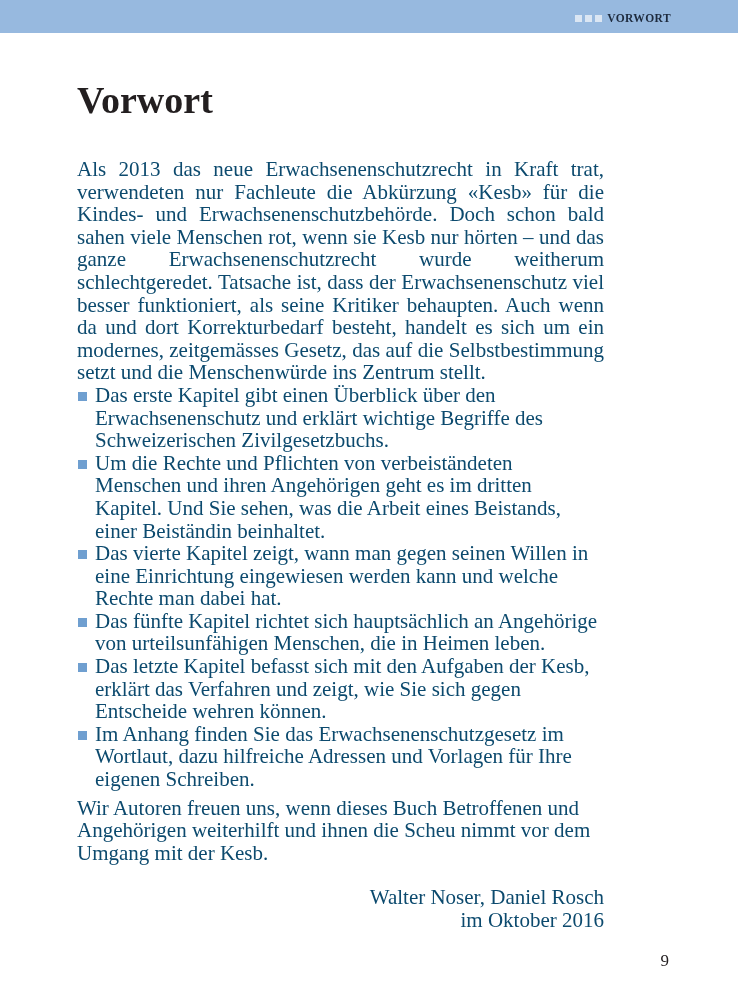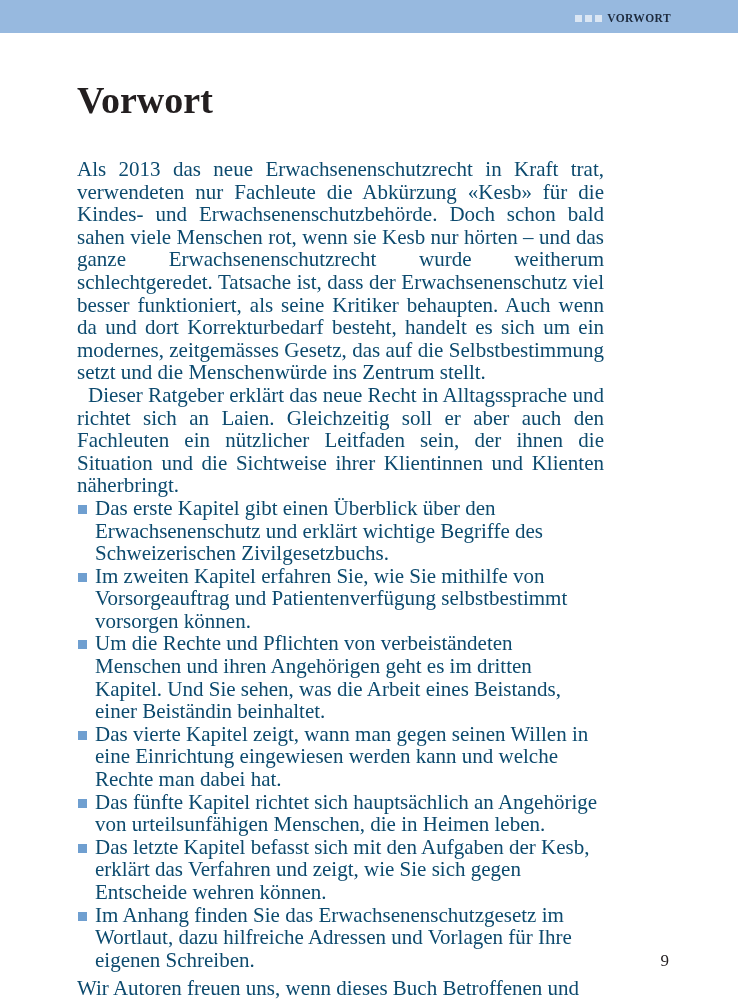--- a/index.html
+++ b/index.html
@@ -125,30 +125,25 @@
       <span class="rh-sq"></span>
     </div>
     <span class="rh-label">VORWORT</span>
   </div>
 </div>
 
 <h1 class="page-title">Vorwort</h1>
 
 <div class="content">
   <p class="para">Als 2013 das neue Erwachsenenschutzrecht in Kraft trat, verwendeten nur Fachleute die Abkürzung «Kesb» für die Kindes- und Erwachsenen­schutzbehörde. Doch schon bald sahen viele Menschen rot, wenn sie Kesb nur hörten – und das ganze Erwachsenenschutzrecht wurde weithe­rum schlechtgeredet. Tatsache ist, dass der Erwachsenenschutz viel besser funktioniert, als seine Kritiker behaupten. Auch wenn da und dort Kor­rekturbedarf besteht, handelt es sich um ein modernes, zeitgemässes Gesetz, das auf die Selbstbestimmung setzt und die Menschenwürde ins Zentrum stellt.</p>
-  <p class="para indent">Dieser Ratgeber erklärt das neue Recht in Alltagssprache und richtet sich an Laien. Gleichzeitig soll er aber auch den Fachleuten ein nützlicher Leitfaden sein, der ihnen die Situation und die Sichtweise ihrer Klientin­nen und Klienten näherbringt.</p>
 
   <ul class="bullet-list">
     <li class="bullet-item">
       <span class="bullet-sq" style="background: rgb(111, 159, 208);"></span>
       <span>Das erste Kapitel gibt einen Überblick über den Erwachsenenschutz und erklärt wichtige Begriffe des Schweizerischen Zivilgesetzbuchs.</span>
-    </li>
-    <li class="bullet-item">
-      <span class="bullet-sq" style="background: rgb(111, 159, 208);"></span>
-      <span>Im zweiten Kapitel erfahren Sie, wie Sie mithilfe von Vorsorgeauftrag und Patientenverfügung selbstbestimmt vorsorgen können.</span>
     </li>
     <li class="bullet-item">
       <span class="bullet-sq" style="background: rgb(111, 159, 208);"></span>
       <span>Um die Rechte und Pflichten von verbeiständeten Menschen und ihren Angehörigen geht es im dritten Kapitel. Und Sie sehen, was die Arbeit eines Beistands, einer Beiständin beinhaltet.</span>
     </li>
     <li class="bullet-item">
       <span class="bullet-sq" style="background: rgb(111, 159, 208);"></span>
       <span>Das vierte Kapitel zeigt, wann man gegen seinen Willen in eine Einrich­tung eingewiesen werden kann und welche Rechte man dabei hat.</span>
     </li>
     <li class="bullet-item">
@@ -161,17 +156,18 @@
     </li>
     <li class="bullet-item">
       <span class="bullet-sq" style="background: rgb(111, 159, 208);"></span>
       <span>Im Anhang finden Sie das Erwachsenenschutzgesetz im Wortlaut, dazu hilfreiche Adressen und Vorlagen für Ihre eigenen Schreiben.</span>
     </li>
   </ul>
 
   <p class="para closing">Wir Autoren freuen uns, wenn dieses Buch Betroffenen und Angehörigen weiterhilft und ihnen die Scheu nimmt vor dem Umgang mit der Kesb.</p>
 
   <div class="signature">
+    <div>Walter Noser, Daniel Rosch</div>
     <div>im Oktober 2016</div>
   </div>
 </div>
 
 <div class="page-number">9</div>
 
 </body></html>

